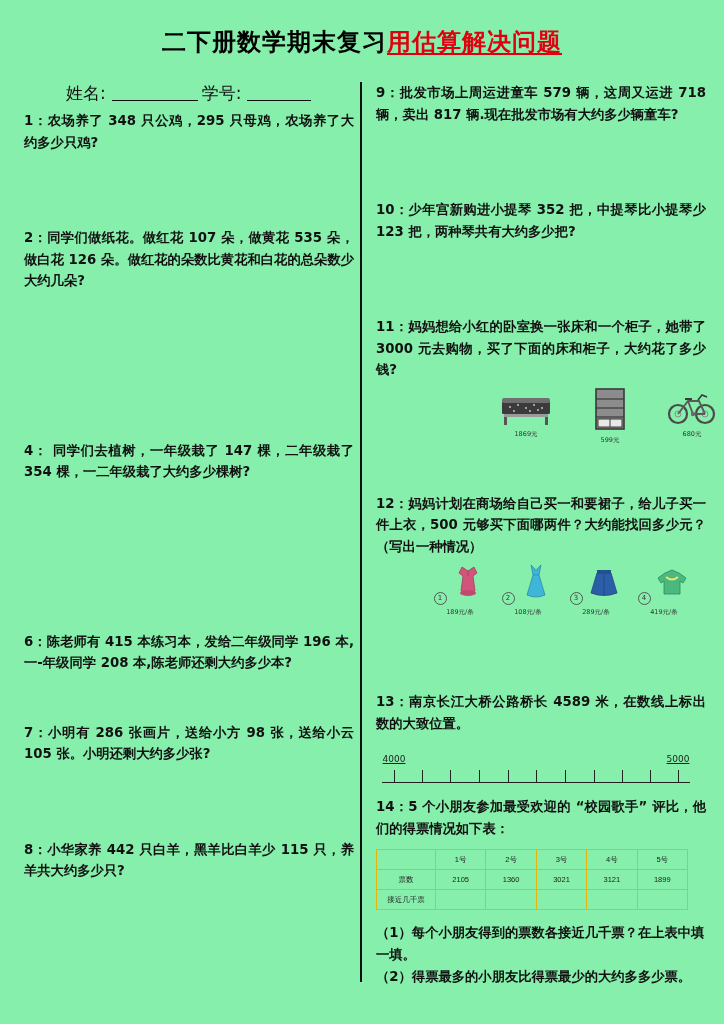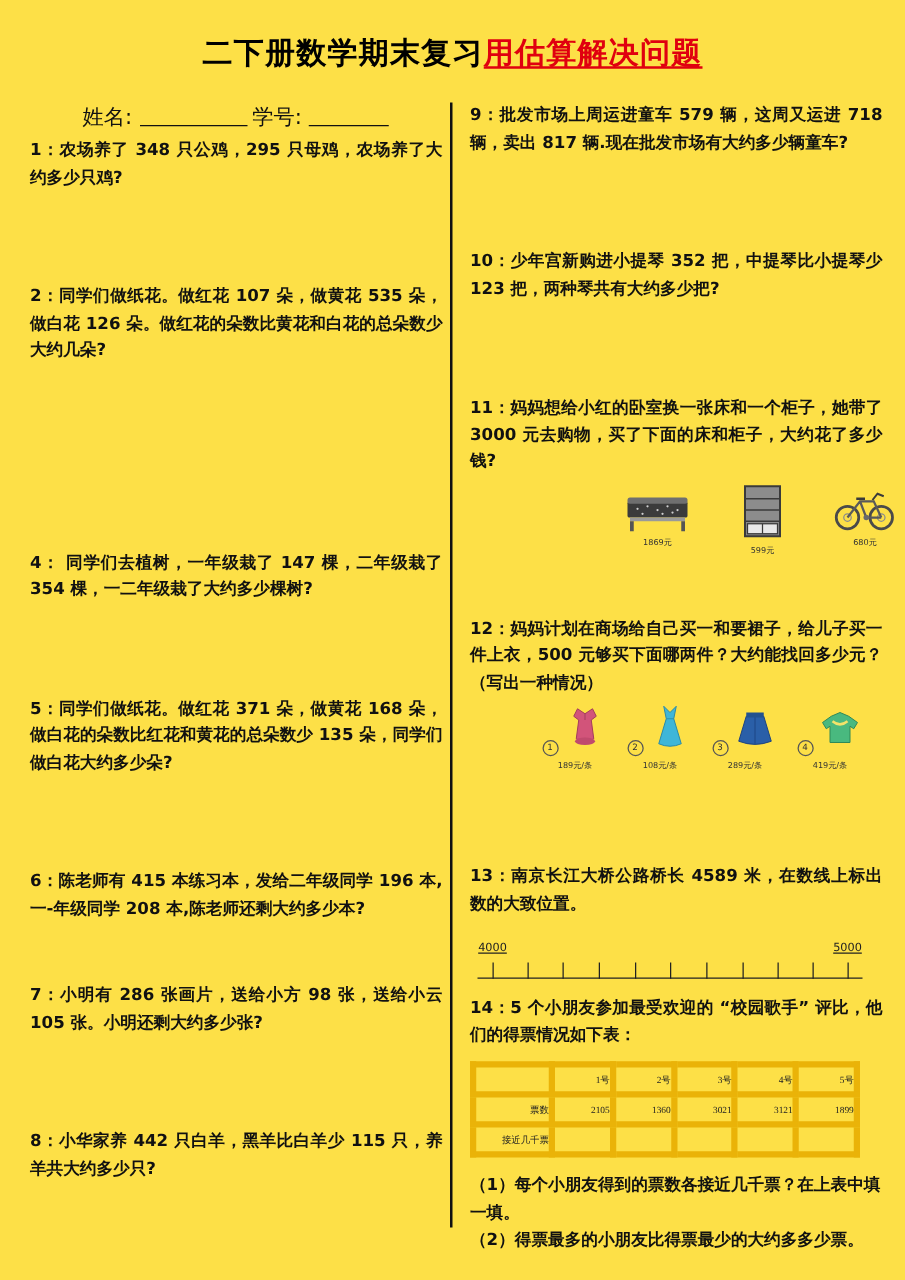--- a/index.html
+++ b/index.html
@@ -8,21 +8,21 @@
     background: #ffffff;
   }
   body {
     font-family: "Liberation Serif", "DejaVu Serif", serif;
     color: #1a1a1a;
   }
   .page {
     position: relative;
     width: 724px;
     height: 1024px;
-    background: #fde047;
+    background: #86efac;
     overflow: hidden;
     box-sizing: border-box;
   }
 
   
   .title-bar {
     position: absolute;
     top: 26px;
     left: 0;
     width: 724px;
@@ -195,24 +195,24 @@
   }
 
   
   .vote-table {
     border-collapse: collapse;
     margin-top: 10px;
     width: 312px;
     table-layout: fixed;
   }
   .vote-table td, .vote-table th {
-    border: 5px solid #eab308;
+    border: 1px solid #eab308;
     height: 19px;
-    text-align: right;
-    font-family: Liberation Serif, serif;
+    text-align: center;
+    font-family: Liberation Sans, sans-serif;
     font-size: 7.5px;
     color: #222;
     font-weight: normal;
     padding: 0;
   }
   .vote-table .rowhead {
     width: 58px;
     font-size: 7.5px;
   }
 
@@ -247,21 +247,20 @@
     <div class="q-spacer-lg"></div>
 
     <div class="q">2：同学们做纸花。做红花 107 朵，做黄花 535 朵，做白花 126 朵。做红花的朵数比黄花和白花的总朵数少大约几朵?</div>
     <div class="q-spacer-lg"></div>
 
     <div class="q-spacer-lg"></div>
 
     <div class="q">4： 同学们去植树，一年级栽了 147 棵，二年级栽了 354 棵，一二年级栽了大约多少棵树?</div>
     <div class="q-spacer-lg"></div>
 
-    <div class="q">5：同学们做纸花。做红花 371 朵，做黄花 168 朵，做白花的朵数比红花和黄花的总朵数少 135 朵，同学们做白花大约多少朵?</div>
     <div class="q-spacer-lg"></div>
 
     <div class="q">6：陈老师有 415 本练习本，发给二年级同学 196 本,一-年级同学 208 本,陈老师还剩大约多少本?</div>
     <div class="q-spacer-md"></div>
 
     <div class="q">7：小明有 286 张画片，送给小方 98 张，送给小云 105 张。小明还剩大约多少张?</div>
     <div class="q-spacer-lg"></div>
 
     <div class="q">8：小华家养 442 只白羊，黑羊比白羊少 115 只，养羊共大约多少只?</div>
   </div>

